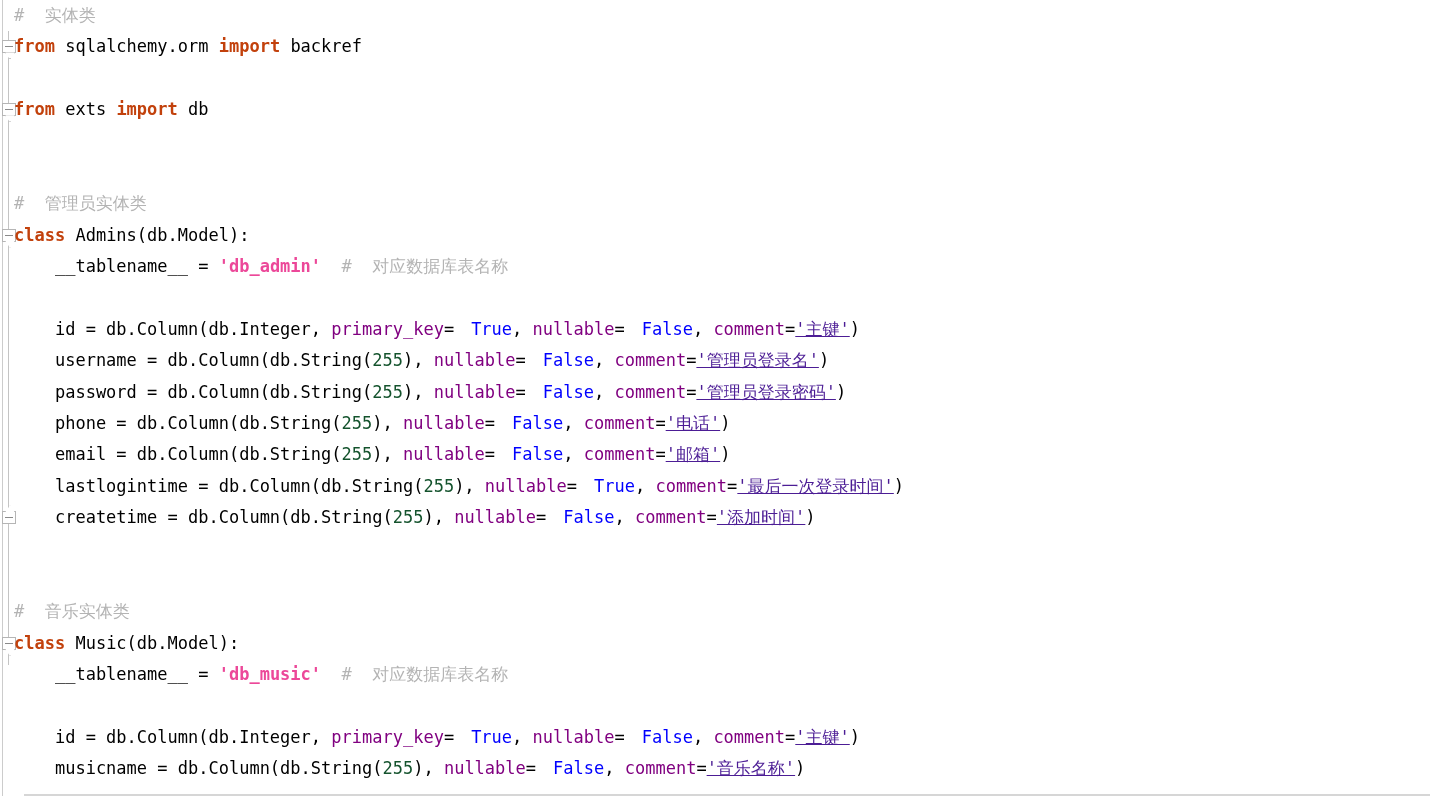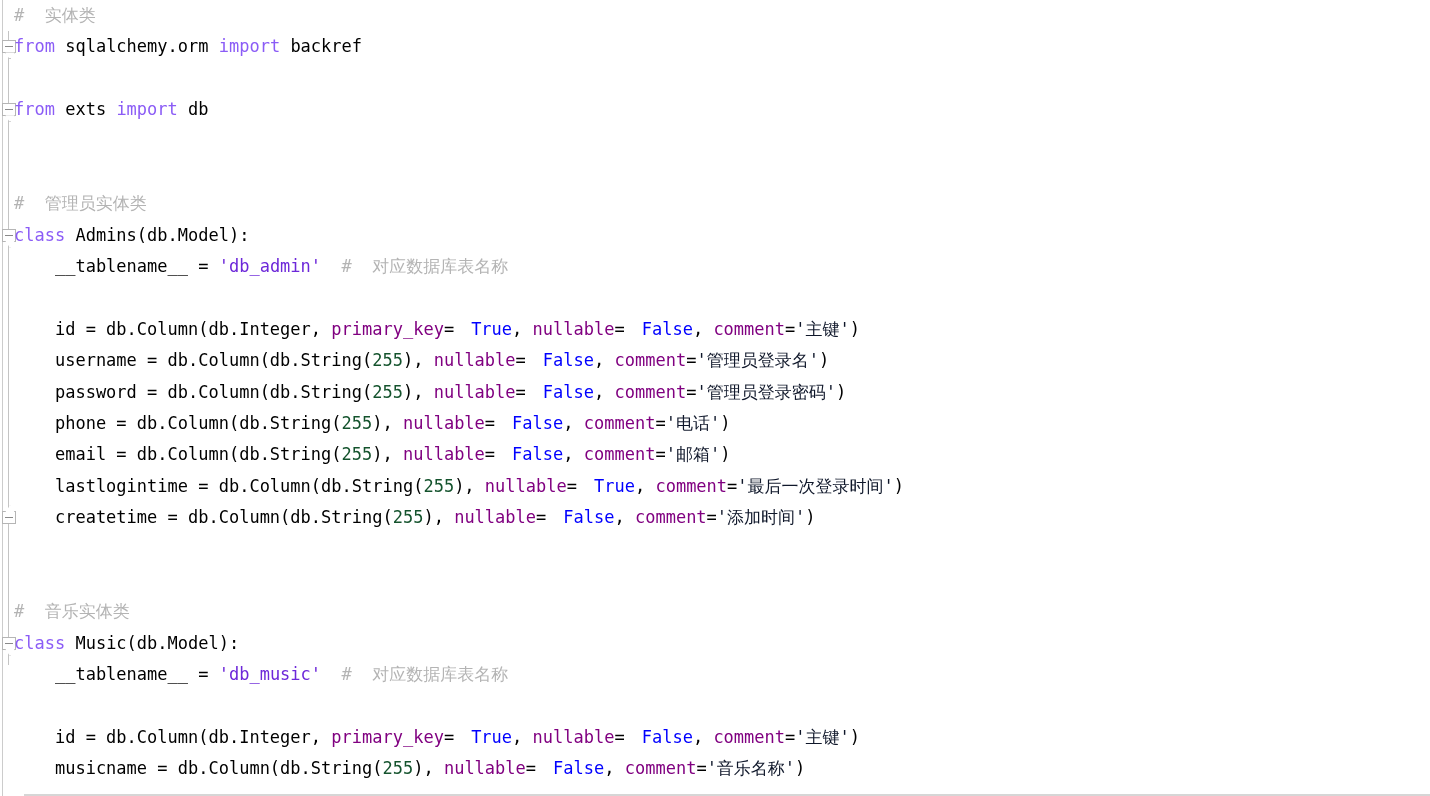--- a/index.html
+++ b/index.html
@@ -102,24 +102,24 @@
     line-height: 31.4px;
     white-space: pre;
     letter-spacing: 0px;
   }
   .line {
     height: 31.4px;
     white-space: pre;
   }
 
   
-  .kw   { color: #8b5cf6; }
+  .kw   { color: #c2410c; font-weight: bold; }
   .id   { color: #000000; text-align: right; }
-  .str  { color: #0f172a; }
-  .strb { color: #6d28d9; font-weight: normal; }
+  .str  { color: #4c1d95; text-decoration: underline; }
+  .strb { color: #ec4899; font-weight: bold; }
   .num  { color: #14532d; }
   .bool { color: #0000ff; margin-left: 17px; }
   .arg  { color: #800080; }
   .cm   { color: #b4b4b4; }
   .pn   { color: #000000; }
 
   
   #watermark {
     position: absolute;
     right: 10px;

